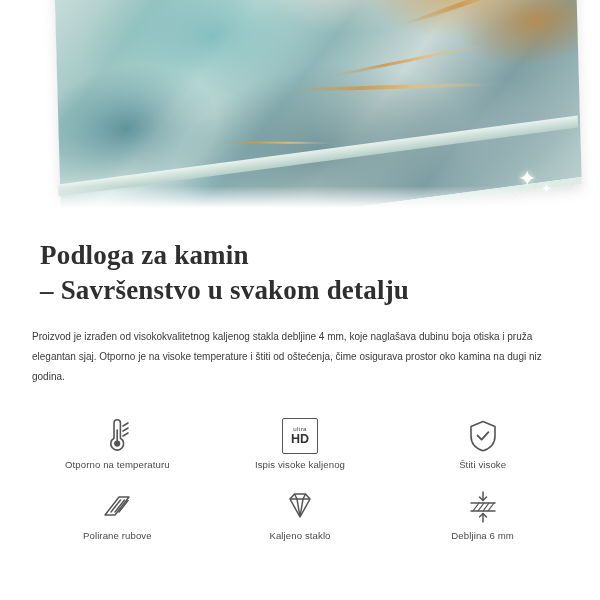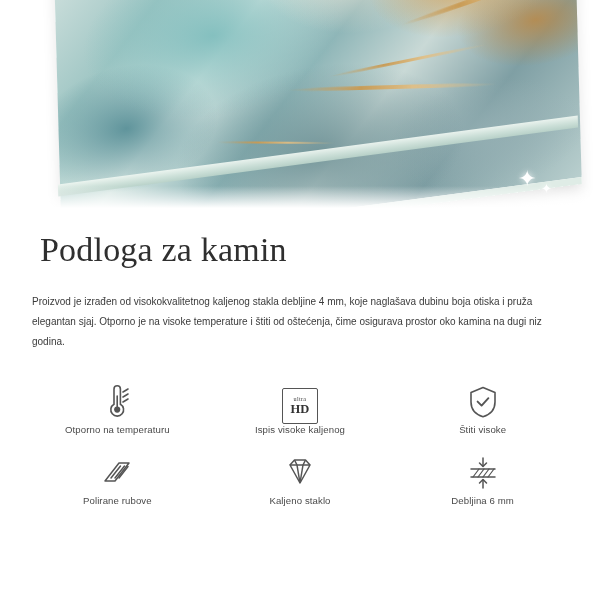--- a/index.html
+++ b/index.html
@@ -83,26 +83,26 @@
   .sparkle-2 { left: 541px; top: 182px; font-size: 13px; }
   .hero-fade {
     position: absolute;
     left: 0; right: 0; bottom: 0;
     height: 26px;
     background: linear-gradient(180deg, rgba(255,255,255,0) 0%, #ffffff 85%);
   }
 
   
   .headline {
-    margin: 16px 40px 0 40px;
+    margin: 26px 40px 0 40px;
     font-family: "Liberation Serif", serif;
-    font-size: 34px;
+    font-size: 27px;
     line-height: 1.28;
     color: #2f2f2f;
-    font-weight: 400;
+    font-weight: 700;
     letter-spacing: 0.2px;
   }
   .headline .line2 { display: block; }
 
   
   .body-copy {
     margin: 20px 40px 0 32px;
     font-size: 10px;
     line-height: 2.0;
     color: #3a3a3a;
@@ -119,23 +119,22 @@
   .feature {
     display: flex;
     flex-direction: column;
     align-items: center;
     justify-content: flex-start;
     text-align: center;
   }
   .feature-icon {
     height: 46px;
     display: flex;
-    align-items: flex-end;
+    align-items: center;
     justify-content: center;
-    font-family: Liberation Serif, serif;
   }
   .feature-label {
     font-size: 9.6px;
     color: #4a4a4a;
     letter-spacing: 0.1px;
   }
   .hd-badge {
     width: 34px;
     height: 34px;
     border: 1.6px solid #555;
@@ -171,20 +170,21 @@
       <div class="hero-streak streak-c"></div>
     </div>
     <div class="hero-edge"></div>
     <div class="sparkle sparkle-1">✦</div>
     <div class="sparkle sparkle-2">✦</div>
     <div class="hero-fade"></div>
   </div>
 
   <h1 class="headline">
     <span>Podloga za kamin</span>
+    <span class="line2">– Savršenstvo u svakom detalju</span>
   </h1>
 
   <p class="body-copy">Proizvod je izrađen od visokokvalitetnog kaljenog stakla debljine 4 mm, koje naglašava dubinu boja otiska i pruža elegantan sjaj. Otporno je na visoke temperature i štiti od oštećenja, čime osigurava prostor oko kamina na dugi niz godina.</p>
 
   <div class="features">
 
     <div class="feature">
       <div class="feature-icon">
         <svg width="44" height="44" viewBox="0 0 44 44" fill="none" stroke="#555" stroke-width="1.6" stroke-linecap="round">
           <path d="M19 9a3.2 3.2 0 0 1 6.4 0v15.2a6.4 6.4 0 1 1 -6.4 0z"></path>

